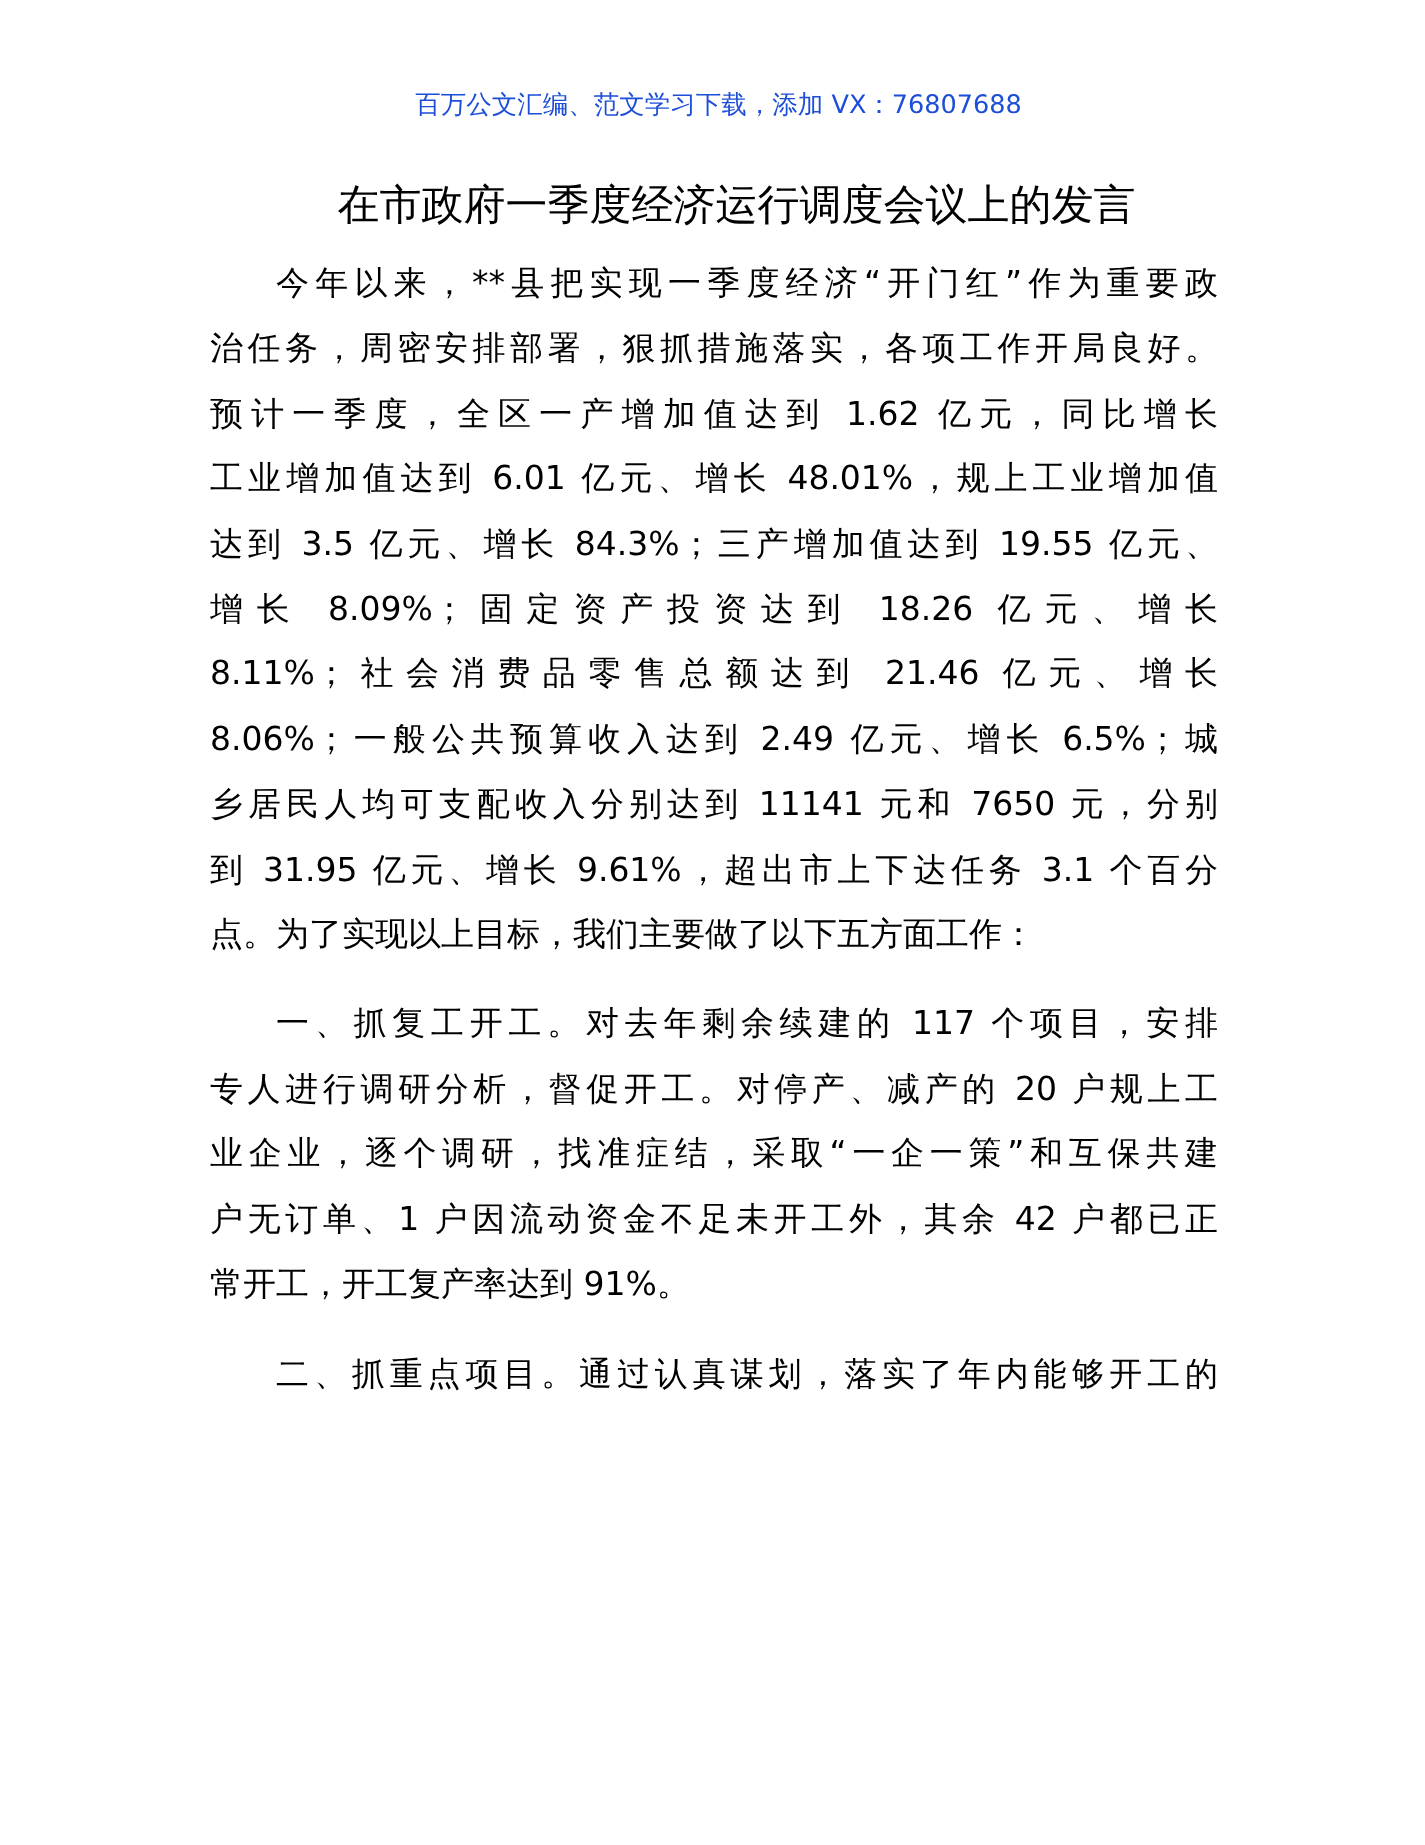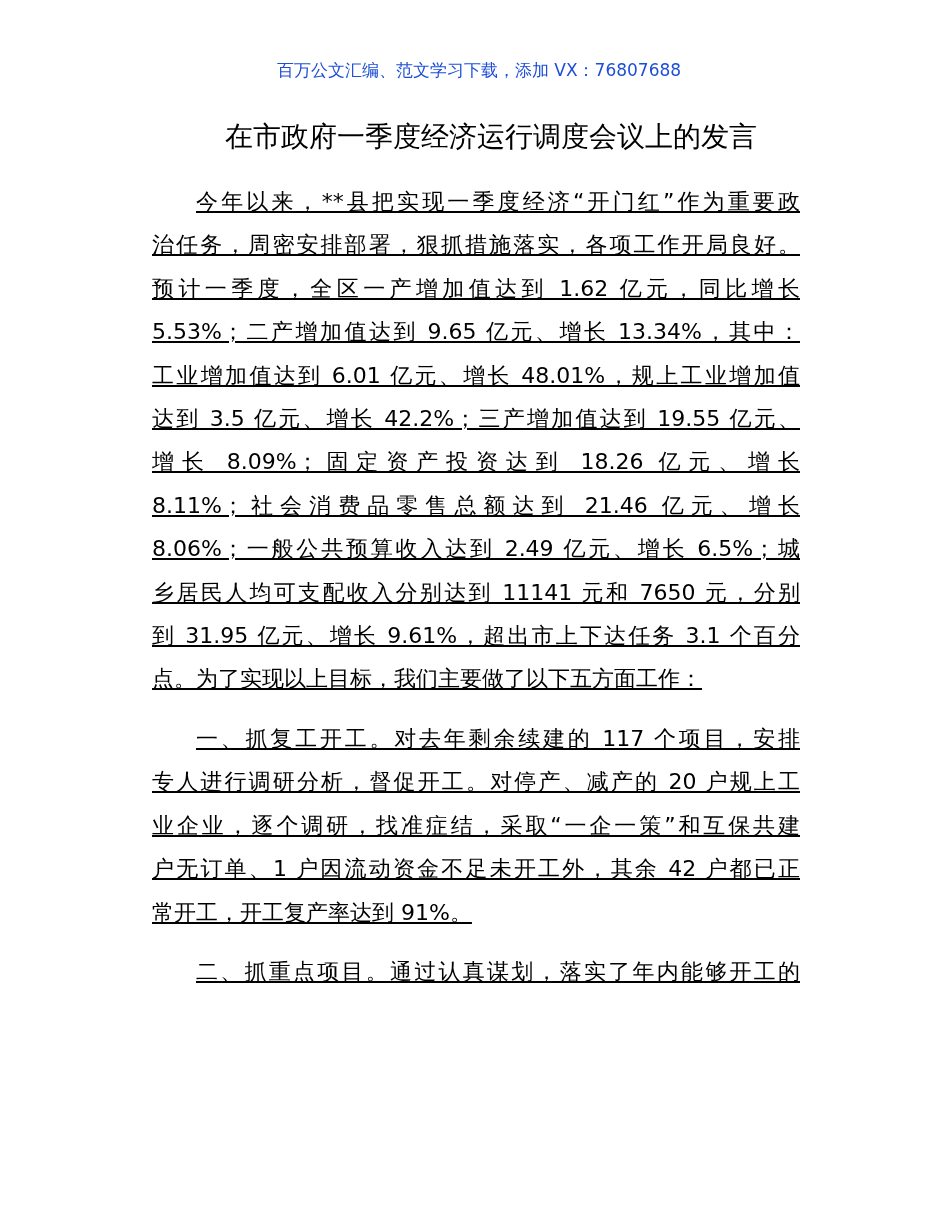--- a/index.html
+++ b/index.html
@@ -4,41 +4,40 @@
 <style>
   html, body { margin: 0; padding: 0; background: #ffffff; }
   body { width: 950px; height: 1230px; position: relative; overflow: hidden;
          font-family: "DejaVu Sans", "Liberation Sans", sans-serif; color: #000; }
   .header-banner { position: absolute; top: 56px; left: 4px; width: 950px; text-align: center;
          color: #1d4ed8; font-size: 17px; line-height: 28px; }
   .doc-title { position: absolute; top: 112px; left: 16px; width: 950px; text-align: center;
          font-size: 28px; line-height: 50px; color: #000; }
   .body { position: absolute; top: 168px; left: 140px; width: 672px; font-size: 22px;
           line-height: 43.4px; text-align: justify; text-justify: inter-ideograph; }
-  .para { margin: 12px; text-indent: 2em; text-decoration: underline; }
+  .para { margin: 0; text-indent: 2em; }
   .para + .para { margin-top: 16px; }
   .line { display: block; text-indent: 0; white-space: nowrap; text-align-last: justify; }
   .line.first { padding-left: 2em; }
   .line.last { text-align-last: left; }
 </style>
 </head>
 <body>
 
 <div class="header-banner">百万公文汇编、范文学习下载，添加 VX：76807688</div>
 
 <div class="doc-title">在市政府一季度经济运行调度会议上的发言</div>
 
 <div class="body">
   <div class="para">
     <span class="line first">今年以来，**县把实现一季度经济“开门红”作为重要政</span>
     <span class="line">治任务，周密安排部署，狠抓措施落实，各项工作开局良好。</span>
     <span class="line">预计一季度，全区一产增加值达到 1.62 亿元，同比增长</span>
-    <span class="line">5.53%；二产增加值达到 9.65 亿元、增长 13.34%，其中：</span>
     <span class="line">工业增加值达到 6.01 亿元、增长 48.01%，规上工业增加值</span>
-    <span class="line">达到 3.5 亿元、增长 42.2%；三产增加值达到 19.55 亿元、</span>
+    <span class="line">达到 3.5 亿元、增长 84.3%；三产增加值达到 19.55 亿元、</span>
     <span class="line">增长 8.09%；固定资产投资达到 18.26 亿元、增长</span>
     <span class="line">8.11%；社会消费品零售总额达到 21.46 亿元、增长</span>
     <span class="line">8.06%；一般公共预算收入达到 2.49 亿元、增长 6.5%；城</span>
     <span class="line">乡居民人均可支配收入分别达到 11141 元和 7650 元，分别</span>
     <span class="line">到 31.95 亿元、增长 9.61%，超出市上下达任务 3.1 个百分</span>
     <span class="line last">点。为了实现以上目标，我们主要做了以下五方面工作：</span>
   </div>
   <div class="para">
     <span class="line first">一、抓复工开工。对去年剩余续建的 117 个项目，安排</span>
     <span class="line">专人进行调研分析，督促开工。对停产、减产的 20 户规上工</span>

